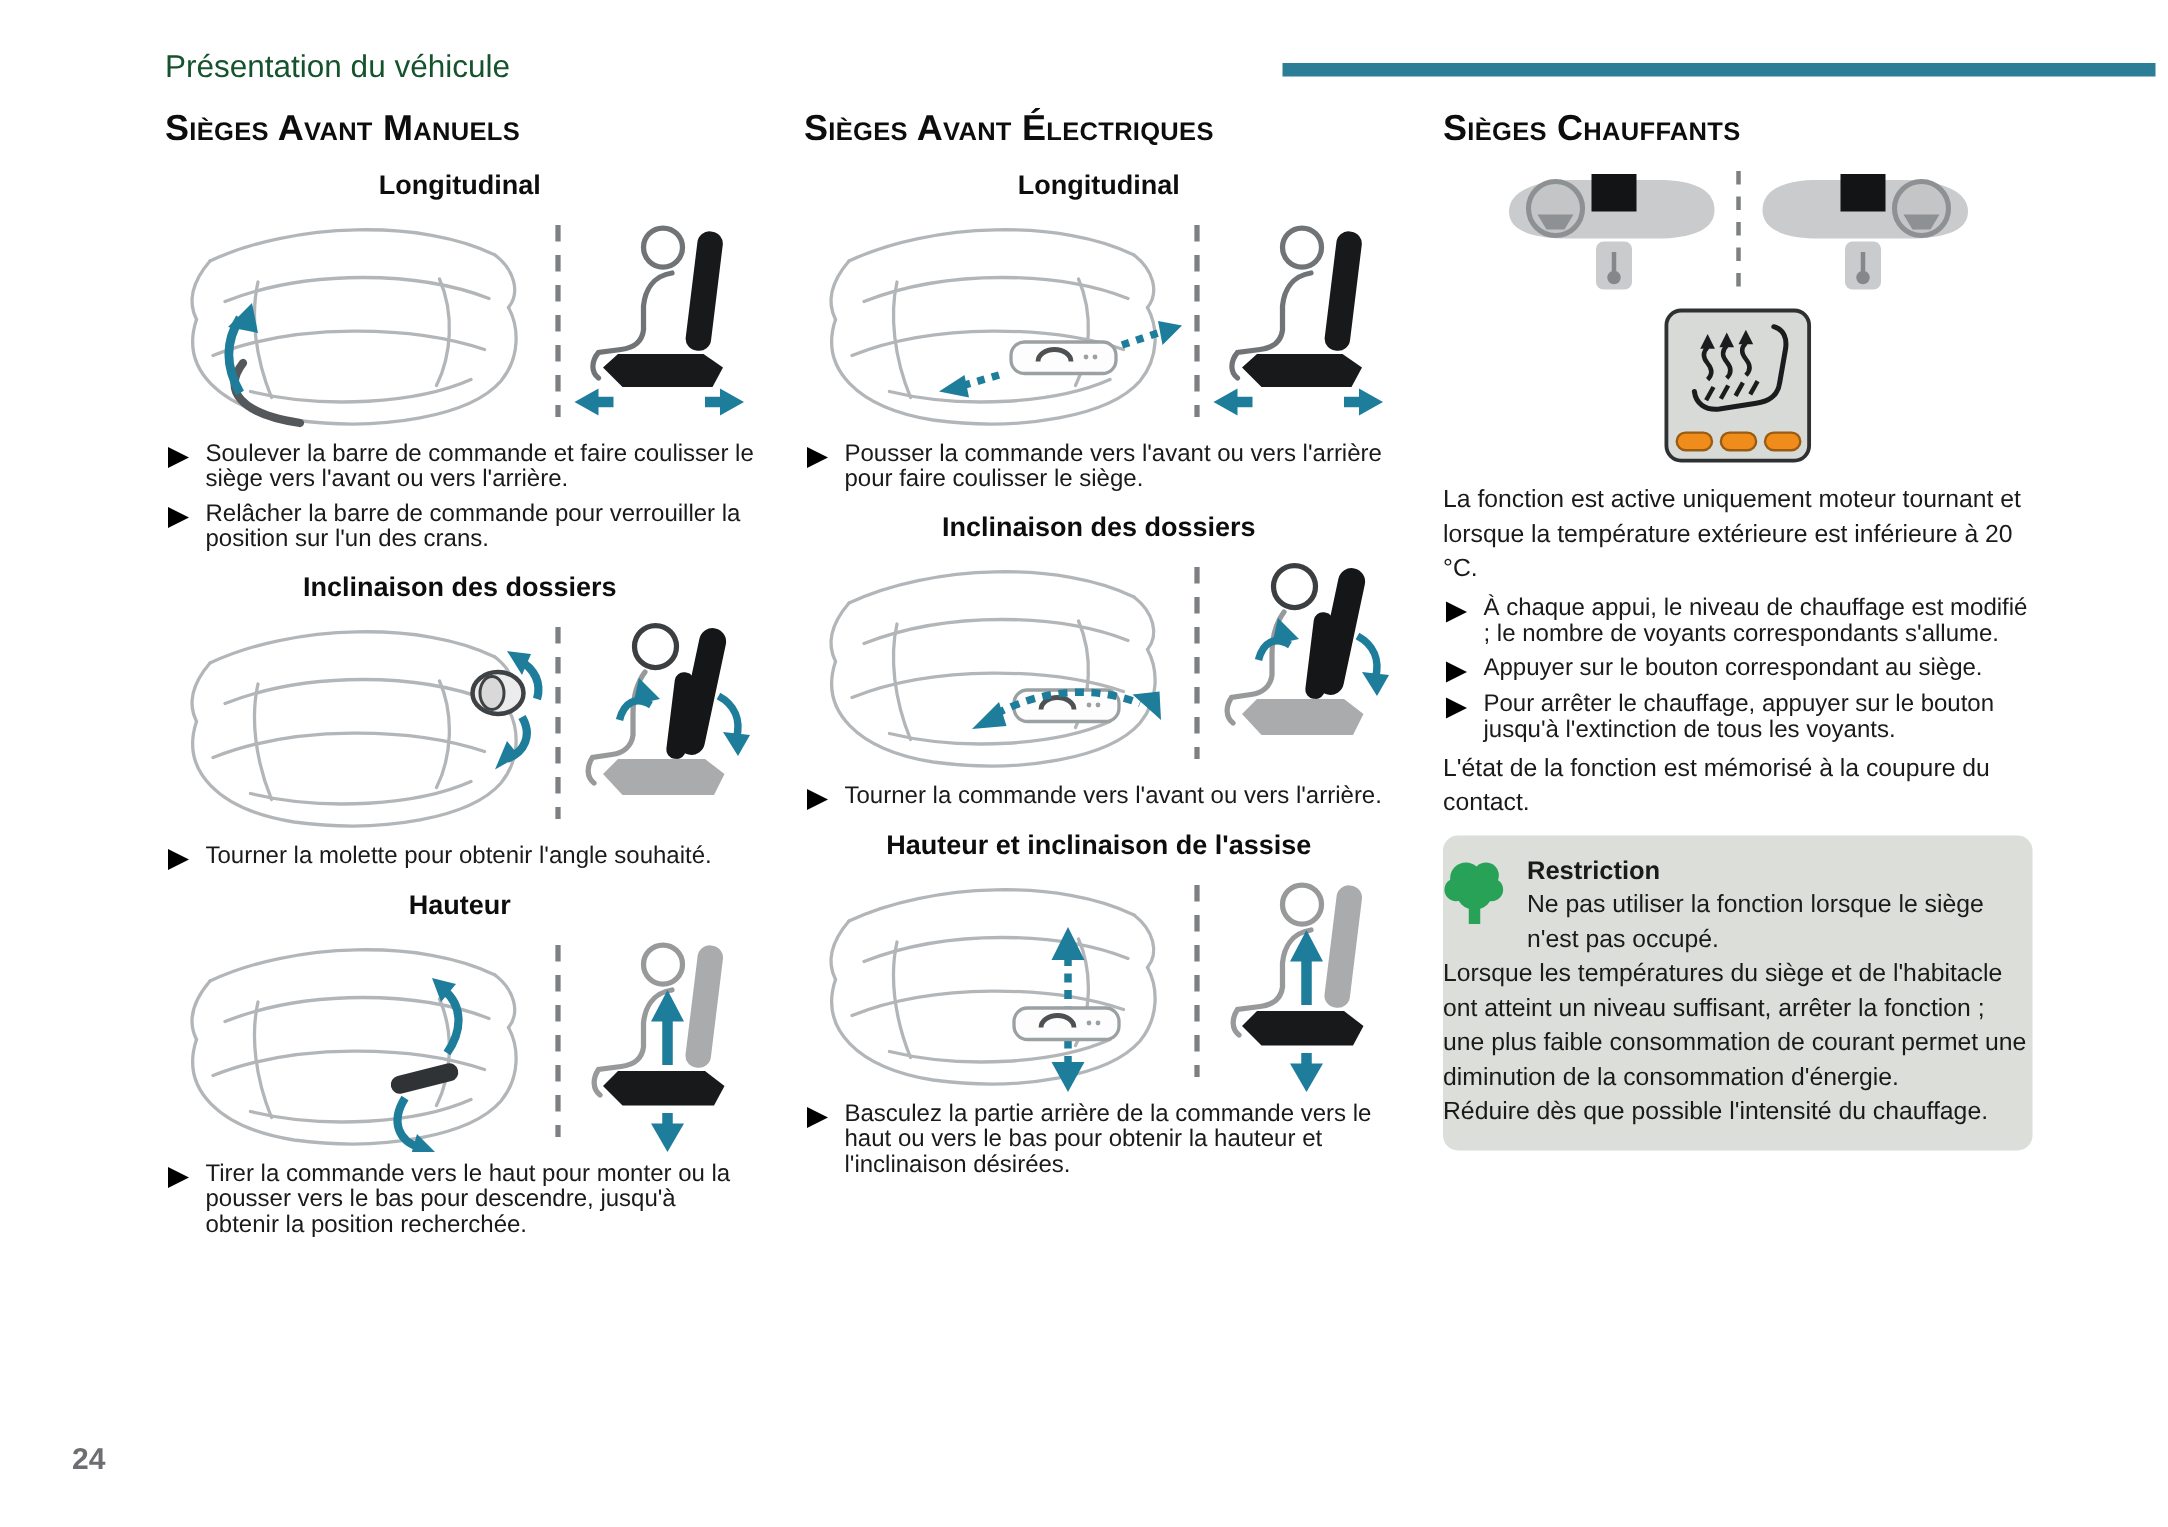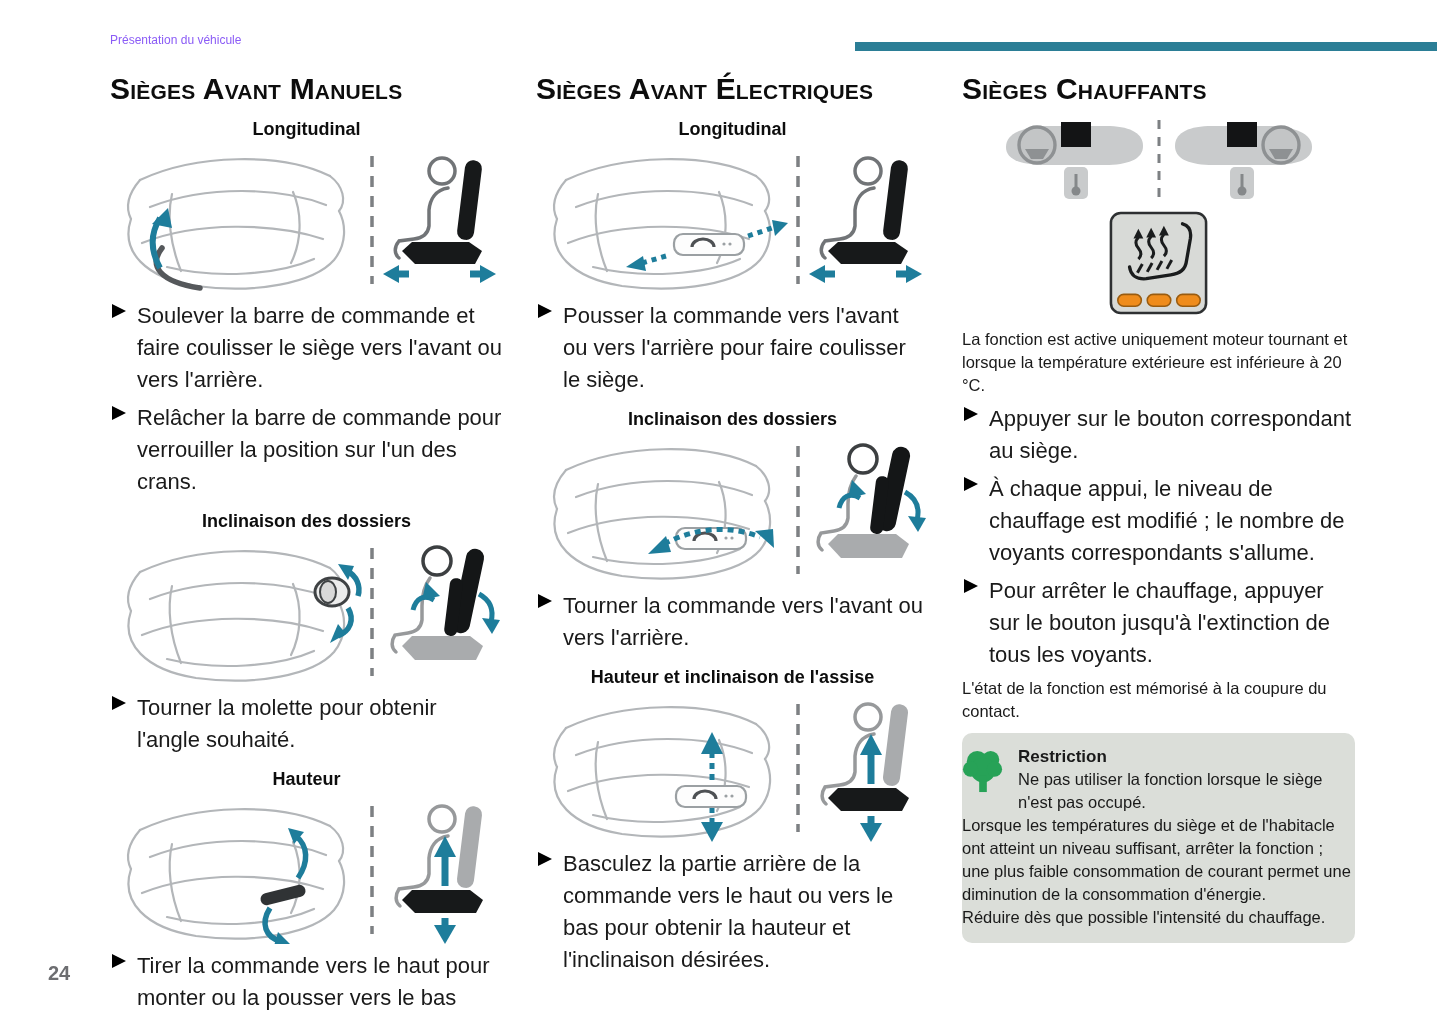--- a/index.html
+++ b/index.html
@@ -1,40 +1,40 @@
 <!DOCTYPE html>
 <html><head>
 <meta charset="utf-8">
 <style>
   html,body{margin:0;padding:0;}
   body{
     width:1445px;height:1018px;position:relative;overflow:hidden;
     background:#ffffff;color:#1a1a1a;
     font-family:"Liberation Sans", sans-serif;
   }
-  .header-label{position:absolute;left:110px;top:33px;font-size:12px;color:#8b5cf6;text-align:right;}
+  .header-label{position:absolute;left:110px;top:33px;font-size:21px;color:#14532d;text-align:right;}
   .header-bar{position:absolute;left:855px;top:42px;width:582px;height:9px;background:#2B7E96;}
   .page-num{position:absolute;left:48px;top:962px;font-size:20px;font-weight:bold;color:#6d6e71;}
 
   .columns{position:absolute;left:110px;top:66px;display:flex;gap:33px;}
   .col{width:393px;}
   .col h1{
-    font-size:30px;font-weight:bold;font-variant:small-caps;letter-spacing:.2px;
+    font-size:24px;font-weight:bold;font-variant:small-caps;letter-spacing:.2px;
     margin:6px 0 0;color:#0d0d0d;white-space:nowrap;
   }
   .col h3{font-size:18px;font-weight:bold;margin:13px 0 4px;color:#0d0d0d;text-align:center;}
   .diagram{display:block;margin:2px 0 4px;}
   .para{font-size:16.5px;line-height:23px;margin:6px 0;}
   .bullet{display:flex;margin:6px 0;}
   .bullet .marker{
     width:0;height:0;flex:none;
     border-top:7.5px solid transparent;border-bottom:7.5px solid transparent;
     border-left:14px solid #000;margin:4px 11px 0 2px;
   }
-  .bullet .btext{font-size:22px;line-height:32px;}
+  .bullet .btext{font-size:16px;line-height:17px;}
 
   .icons-row{display:block;margin:8px auto 0;}
   .heat-btn{display:block;margin:4px auto 10px;}
 
   .restriction{
     background:#DBDED9;border-radius:10px;
     padding:12px 0 14px;margin-top:10px;
   }
   .restriction .tree{float:left;width:42px;height:50px;margin:2px 14px 2px 0;}
   .restriction h4{font-size:17px;margin:0;line-height:23px;}
@@ -269,25 +269,25 @@
     </svg>
 
     <svg class="heat-btn" width="102" height="108" viewBox="0 0 104 110">
       <use href="#heat-button"></use>
     </svg>
 
     <p class="para">La fonction est active uniquement moteur tournant et lorsque la température extérieure est inférieure à 20 °C.</p>
 
     <div class="bullet">
       <span class="marker"></span>
+      <span class="btext">À chaque appui, le niveau de chauffage est modifié ; le nombre de voyants correspondants s'allume.</span>
+    </div>
+    <div class="bullet">
+      <span class="marker"></span>
       <span class="btext">Appuyer sur le bouton correspondant au siège.</span>
-    </div>
-    <div class="bullet">
-      <span class="marker"></span>
-      <span class="btext">À chaque appui, le niveau de chauffage est modifié ; le nombre de voyants correspondants s'allume.</span>
     </div>
     <div class="bullet">
       <span class="marker"></span>
       <span class="btext">Pour arrêter le chauffage, appuyer sur le bouton jusqu'à l'extinction de tous les voyants.</span>
     </div>
 
     <p class="para">L'état de la fonction est mémorisé à la coupure du contact.</p>
 
     <div class="restriction">
       <svg class="tree" viewBox="0 0 44 52">

